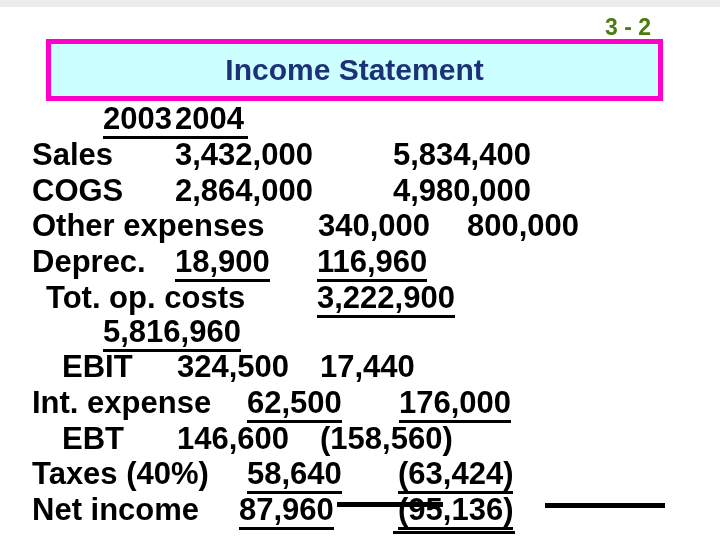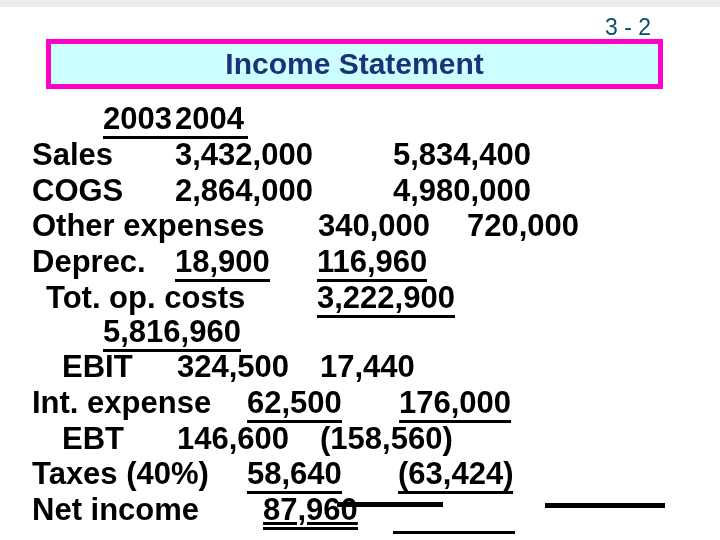--- a/index.html
+++ b/index.html
@@ -5,25 +5,25 @@
   html,body{margin:0;padding:0;}
   body{
     width:720px;height:540px;position:relative;overflow:hidden;
     background:#ffffff;
     font-family:"Liberation Sans","DejaVu Sans",sans-serif;
     font-weight:bold;font-size:31px;color:#000;
   }
   .topbar{position:absolute;left:0;top:0;width:720px;height:7px;background:#ececec;}
   .page-num{
     position:absolute;left:586px;top:14px;width:84px;text-align:center;
-    font-size:23px;font-weight:normal;color:#0c4a6e;line-height:26px;
+    font-size:23px;font-weight:bold;color:#4d7c0f;line-height:26px;
   }
   .title-box{
     position:absolute;box-sizing:border-box;
-    left:46px;top:39px;width:617px;height:50px;
+    left:46px;top:39px;width:617px;height:62px;
     border:5px solid #ff00cc;background:#ccffff;
     display:flex;align-items:center;justify-content:center;
   }
   .title-box span{color:#1c3178;font-size:30px;font-weight:bold;}
   #sheet{position:absolute;left:0;top:0;width:720px;height:414px;}
   .row{position:absolute;left:0;width:100%;height:34px;line-height:34px;white-space:pre;}
   .cell{position:absolute;top:0;white-space:pre;}
   .u{border-bottom:3px solid #000;}
   .hline{position:absolute;background:#000;}
 </style>
@@ -35,26 +35,26 @@
 <div class="page-num">3 - 2</div>
 
 <div class="title-box">
   <span>Income Statement</span>
 </div>
 
 <div id="sheet">
     <div class="row" style="top: 102px;"><span class="cell u" style="left: 103px; min-width: 72px;">2003</span><span class="cell u" style="left: 175px; min-width: 73px;">2004</span></div>
     <div class="row" style="top: 138px;"><span class="cell" style="left: 32px;">Sales</span><span class="cell" style="left: 175px;">3,432,000</span><span class="cell" style="left: 393px;">5,834,400</span></div>
     <div class="row" style="top: 174px;"><span class="cell" style="left: 32px;">COGS</span><span class="cell" style="left: 175px;">2,864,000</span><span class="cell" style="left: 393px;">4,980,000</span></div>
-    <div class="row" style="top: 209px;"><span class="cell" style="left: 32px;">Other expenses</span><span class="cell" style="left: 318px;">340,000</span><span class="cell" style="left: 467px;">720,000</span></div>
+    <div class="row" style="top: 209px;"><span class="cell" style="left: 32px;">Other expenses</span><span class="cell" style="left: 318px;">340,000</span><span class="cell" style="left: 467px;">800,000</span></div>
     <div class="row" style="top: 245px;"><span class="cell" style="left: 32px;">Deprec.</span><span class="cell u" style="left: 175px;">18,900</span><span class="cell u" style="left: 317px;">116,960</span></div>
     <div class="row" style="top: 281px;"><span class="cell" style="left: 46px;">Tot. op. costs</span><span class="cell u" style="left: 317px;">3,222,900</span></div>
     <div class="row" style="top: 315px;"><span class="cell u" style="left: 103px;">5,816,960</span></div>
     <div class="row" style="top: 350px;"><span class="cell" style="left: 62px;">EBIT</span><span class="cell" style="left: 177px;">324,500</span><span class="cell" style="left: 320px;">17,440</span></div>
     <div class="row" style="top: 386px;"><span class="cell" style="left: 32px;">Int. expense</span><span class="cell u" style="left: 247px;">62,500</span><span class="cell u" style="left: 399px;">176,000</span></div>
     <div class="row" style="top: 422px;"><span class="cell" style="left: 62px;">EBT</span><span class="cell" style="left: 177px;">146,600</span><span class="cell" style="left: 320px;">(158,560)</span></div>
     <div class="row" style="top: 457px;"><span class="cell" style="left: 32px;">Taxes (40%)</span><span class="cell u" style="left: 247px;">58,640</span><span class="cell u" style="left: 398px;">(63,424)</span></div>
-    <div class="row" style="top: 493px;"><span class="cell" style="left: 32px;">Net income</span><span class="cell u" style="left: 263px; text-decoration: underline;">87,960</span></div>
+    <div class="row" style="top: 493px;"><span class="cell" style="left: 32px;">Net income</span><span class="cell u" style="left: 239px;">87,960</span><span class="cell u" style="left: 398px;">(95,136)</span></div>
   </div>
 
 <div class="hline" style="left: 337px; top: 502px; width: 106px; height: 5px;"></div>
 <div class="hline" style="left: 545px; top: 503px; width: 120px; height: 5px;"></div>
 <div class="hline" style="left: 393px; top: 531px; width: 122px; height: 3px;"></div>
 
 </body></html>

